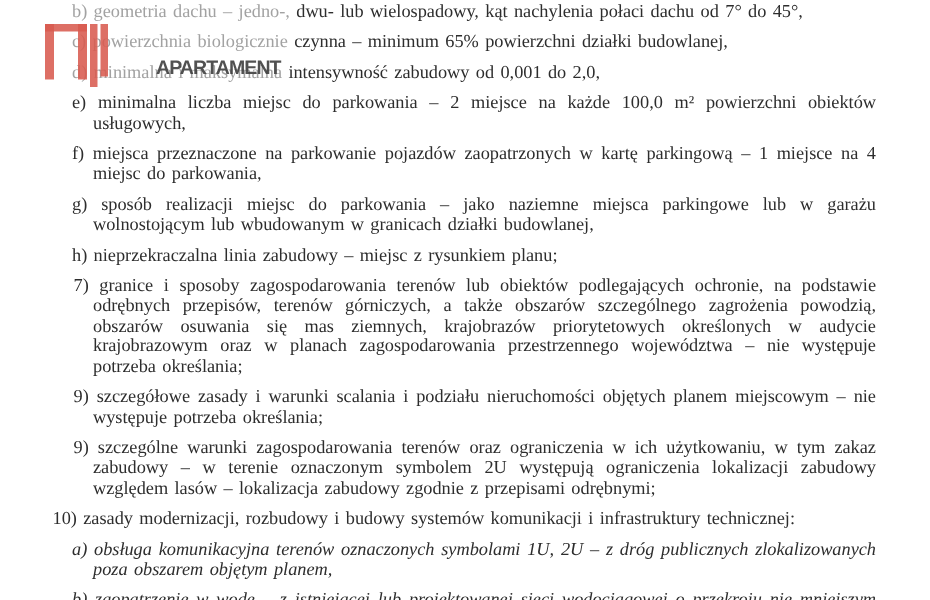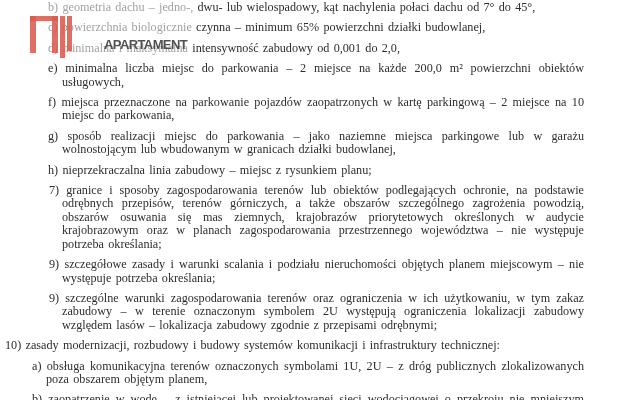--- a/index.html
+++ b/index.html
@@ -31,26 +31,27 @@
   }
   .letter {
     padding-left: 62px;
     text-indent: -14px;
   }
   .num {
     padding-left: 62px;
     text-indent: -13px;
   }
   .num10 {
-    padding-left: 20px;
+    padding-left: 50px;
     text-indent: -15px;
   }
   .sub {
-    padding-left: 46px;
+    padding-left: 62px;
     text-indent: -14px;
+    font-style: italic;
   }
   .just-last {
     text-align-last: justify;
   }
   .faded {
     color: #a2a2a2;
     margin-top: 20px;
   }
   
   .logo {
@@ -87,23 +88,23 @@
 <div class="page">
 
   <div class="content">
 
     <p class="li letter"><span class="faded">b) geometria dachu – jedno-,</span><span> dwu- lub wielospadowy, kąt nachylenia połaci dachu od 7° do 45°,</span></p>
 
     <p class="li letter"><span class="faded">c) powierzchnia biologicznie</span><span> czynna – minimum 65% powierzchni działki budowlanej,</span></p>
 
     <p class="li letter"><span class="faded">d) minimalna i maksymalna</span><span> intensywność zabudowy od 0,001 do 2,0,</span></p>
 
-    <p class="li letter"><span>e) minimalna liczba miejsc do parkowania – 2 miejsce na każde 200,0 m² powierzchni obiektów usługowych,</span></p>
+    <p class="li letter"><span>e) minimalna liczba miejsc do parkowania – 2 miejsce na każde 100,0 m² powierzchni obiektów usługowych,</span></p>
 
-    <p class="li letter"><span>f) miejsca przeznaczone na parkowanie pojazdów zaopatrzonych w kartę parkingową – 2 miejsce na 10 miejsc do parkowania,</span></p>
+    <p class="li letter"><span>f) miejsca przeznaczone na parkowanie pojazdów zaopatrzonych w kartę parkingową – 1 miejsce na 4 miejsc do parkowania,</span></p>
 
     <p class="li letter"><span>g) sposób realizacji miejsc do parkowania – jako naziemne miejsca parkingowe lub w garażu wolnostojącym lub wbudowanym w granicach działki budowlanej,</span></p>
 
     <p class="li letter"><span>h) nieprzekraczalna linia zabudowy – miejsc z rysunkiem planu;</span></p>
 
     <p class="li num"><span>7) granice i sposoby zagospodarowania terenów lub obiektów podlegających ochronie, na podstawie odrębnych przepisów, terenów górniczych, a także obszarów szczególnego zagrożenia powodzią, obszarów osuwania się mas ziemnych, krajobrazów priorytetowych określonych w audycie krajobrazowym oraz w planach zagospodarowania przestrzennego województwa – nie występuje potrzeba określania;</span></p>
 
     <p class="li num"><span>9) szczegółowe zasady i warunki scalania i podziału nieruchomości objętych planem miejscowym – nie występuje potrzeba określania;</span></p>
 
     <p class="li num"><span>9) szczególne warunki zagospodarowania terenów oraz ograniczenia w ich użytkowaniu, w tym zakaz zabudowy – w terenie oznaczonym symbolem 2U występują ograniczenia lokalizacji zabudowy względem lasów – lokalizacja zabudowy zgodnie z przepisami odrębnymi;</span></p>

